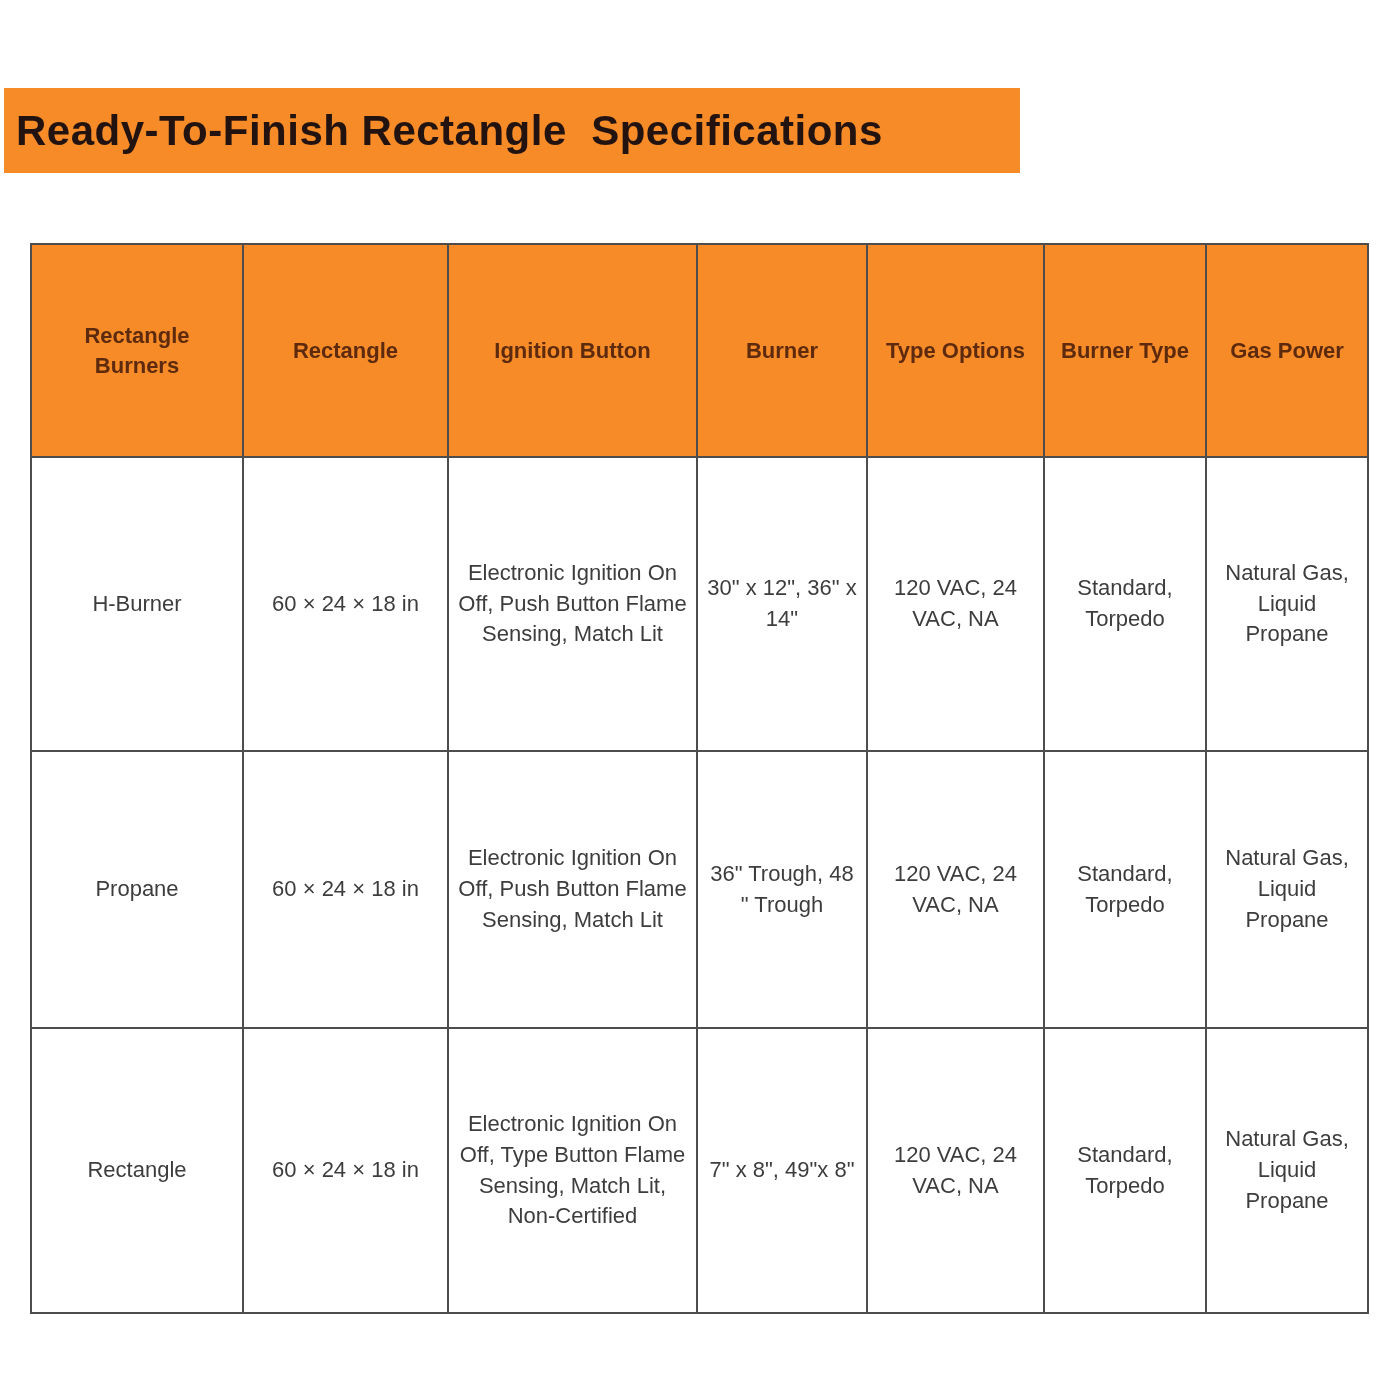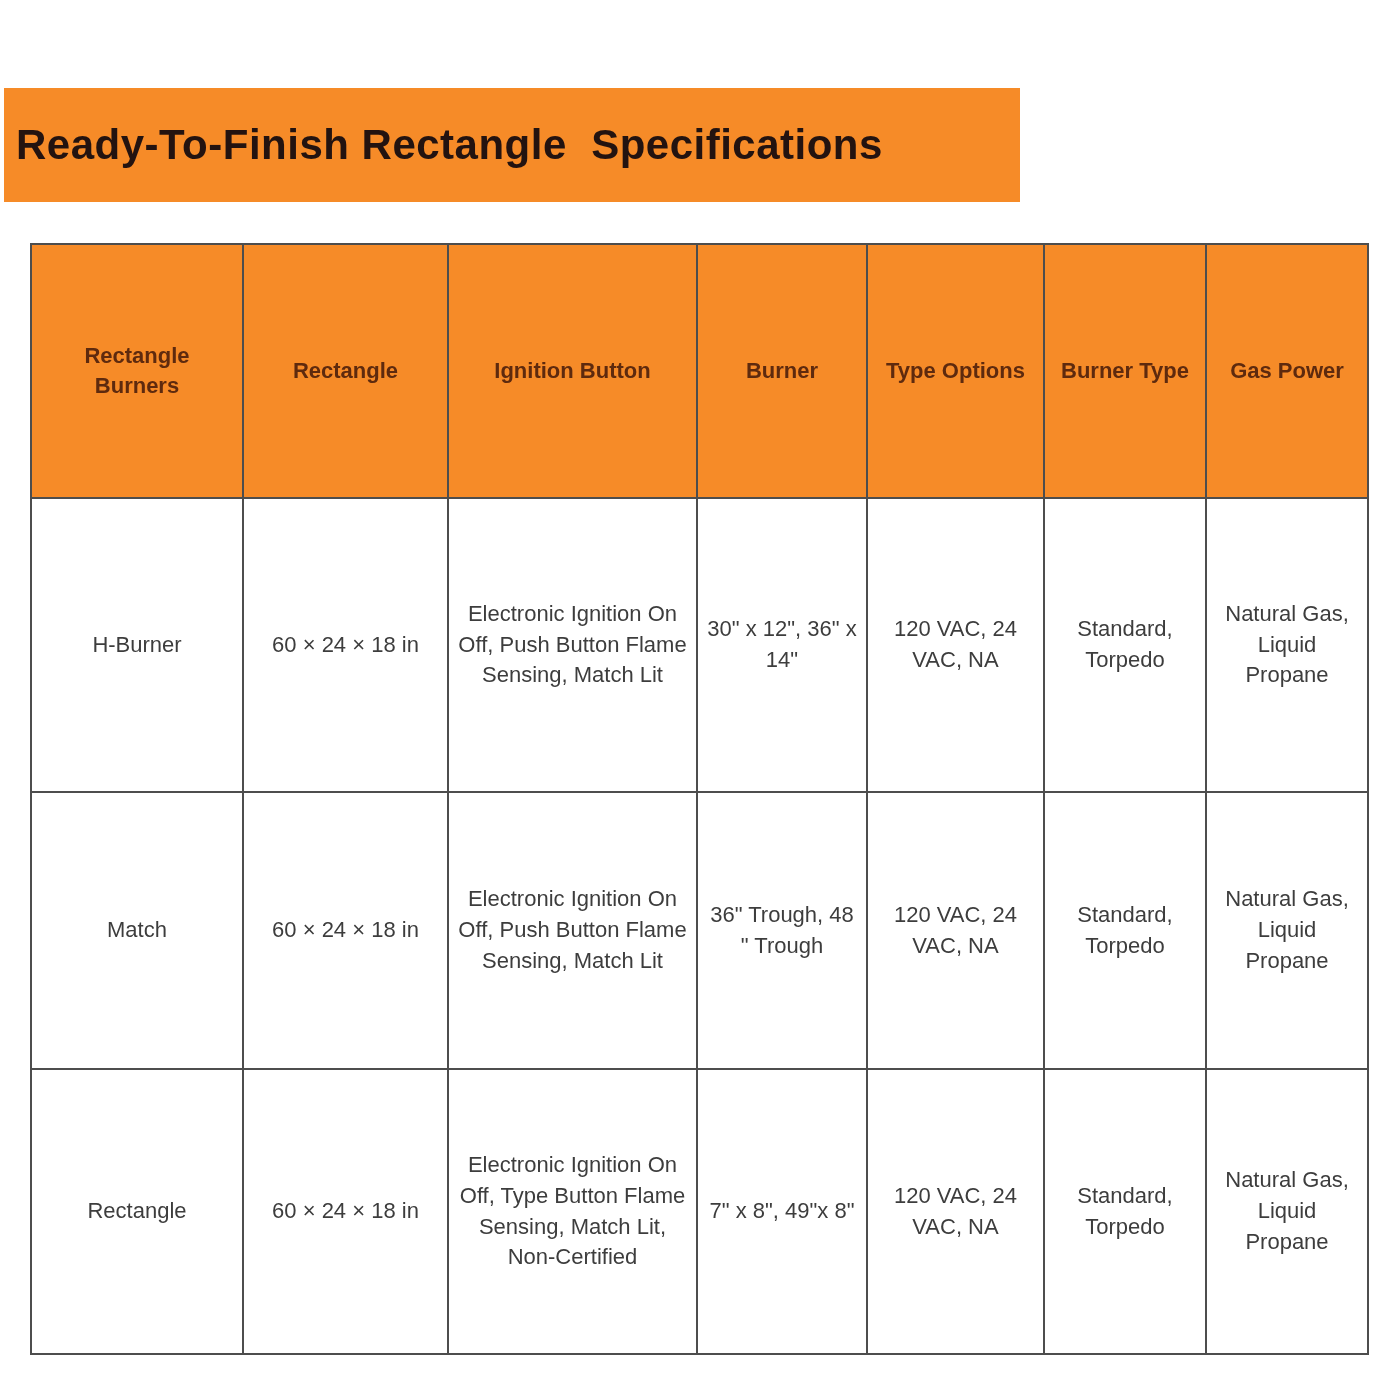--- a/index.html
+++ b/index.html
@@ -9,21 +9,21 @@
     background: var(--page-background, #ffffff);
     font-family: "Liberation Sans", sans-serif;
     position: relative;
     overflow: hidden;
   }
   .banner {
     position: absolute;
     left: 4px;
     top: 88px;
     width: 1016px;
-    height: 114px;
+    height: 85px;
     background: var(--accent-orange, #F68B28);
     display: flex;
     align-items: center;
     box-sizing: border-box;
     padding-left: 12px;
   }
   .banner h1 {
     margin: 0;
     font-size: 42px;
     font-weight: 800;
@@ -40,21 +40,21 @@
     table-layout: fixed;
   }
   .specs th, .specs td {
     border: 2px solid var(--table-border, #4D4D4D);
     text-align: center;
     vertical-align: middle;
     box-sizing: border-box;
     padding: 6px 8px;
     overflow-wrap: break-word;
   }
-  .specs thead tr { height: 254px; }
+  .specs thead tr { height: 213px; }
   .specs tbody tr:nth-child(1) { height: 294px; }
   .specs tbody tr:nth-child(2) { height: 277px; }
   .specs tbody tr:nth-child(3) { height: 285px; }
   .specs th {
     background: var(--accent-orange, #F68B28);
     color: var(--header-text, #5E2A0E);
     font-size: 22px;
     font-weight: bold;
     line-height: 1.35;
   }
@@ -105,21 +105,21 @@
     <tr>
       <td>H-Burner</td>
       <td>60 × 24 × 18 in</td>
       <td>Electronic Ignition On Off, Push Button Flame Sensing, Match Lit</td>
       <td>30" x 12", 36" x 14"</td>
       <td>120 VAC, 24 VAC, NA</td>
       <td>Standard, Torpedo</td>
       <td>Natural Gas, Liquid Propane</td>
     </tr>
     <tr>
-      <td>Match</td>
+      <td>Propane</td>
       <td>60 × 24 × 18 in</td>
       <td>Electronic Ignition On Off, Push Button Flame Sensing, Match Lit</td>
       <td>36" Trough, 48 " Trough</td>
       <td>120 VAC, 24 VAC, NA</td>
       <td>Standard, Torpedo</td>
       <td>Natural Gas, Liquid Propane</td>
     </tr>
     <tr>
       <td>Rectangle</td>
       <td>60 × 24 × 18 in</td>

